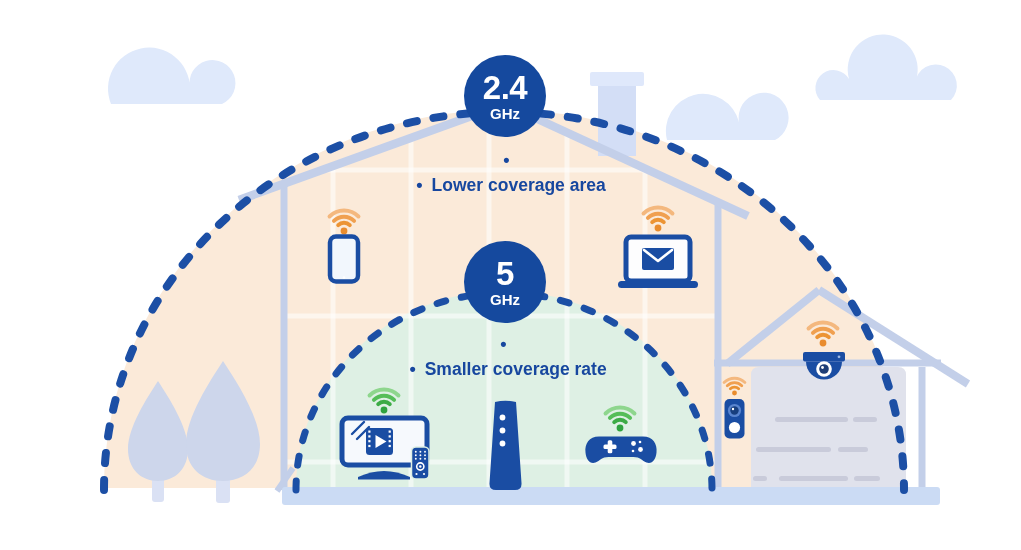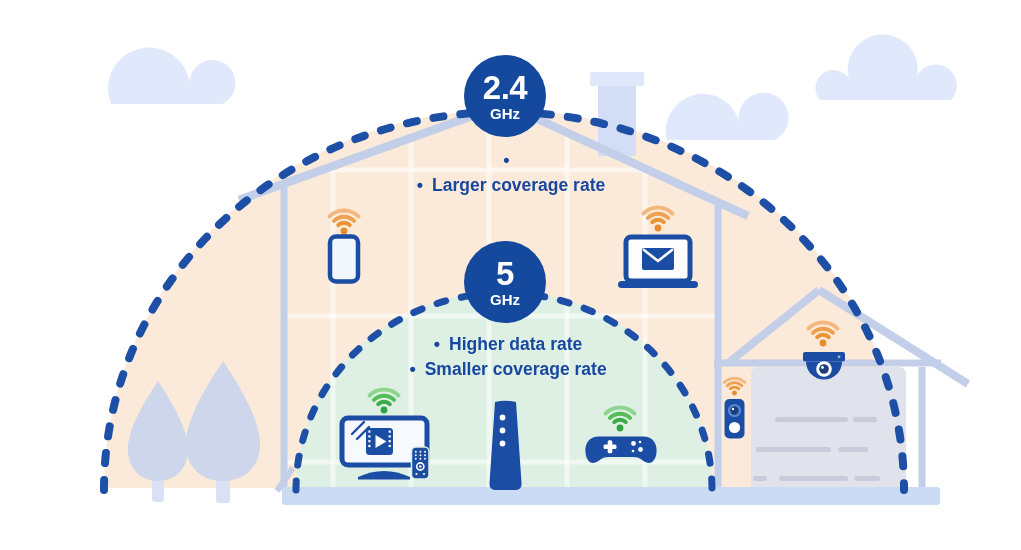--- a/index.html
+++ b/index.html
@@ -215,28 +215,27 @@
   <div class="badge-value">5</div>
   <div class="badge-unit">GHz</div>
 </div>
 
 <div class="notes notes-24">
   <div class="note-line">
     <span class="bullet">•</span>
   </div>
   <div class="note-line">
     <span class="bullet">•</span>
-    <span>Larger coverage rate</span>
+    <span>Lower coverage area</span>
   </div>
 </div>
 
 <div class="notes notes-5">
   <div class="note-line">
     <span class="bullet">•</span>
-    <span>Higher data rate</span>
   </div>
   <div class="note-line">
     <span class="bullet">•</span>
     <span>Smaller coverage rate</span>
   </div>
 </div>
 
 </div>
 
 </body></html>

